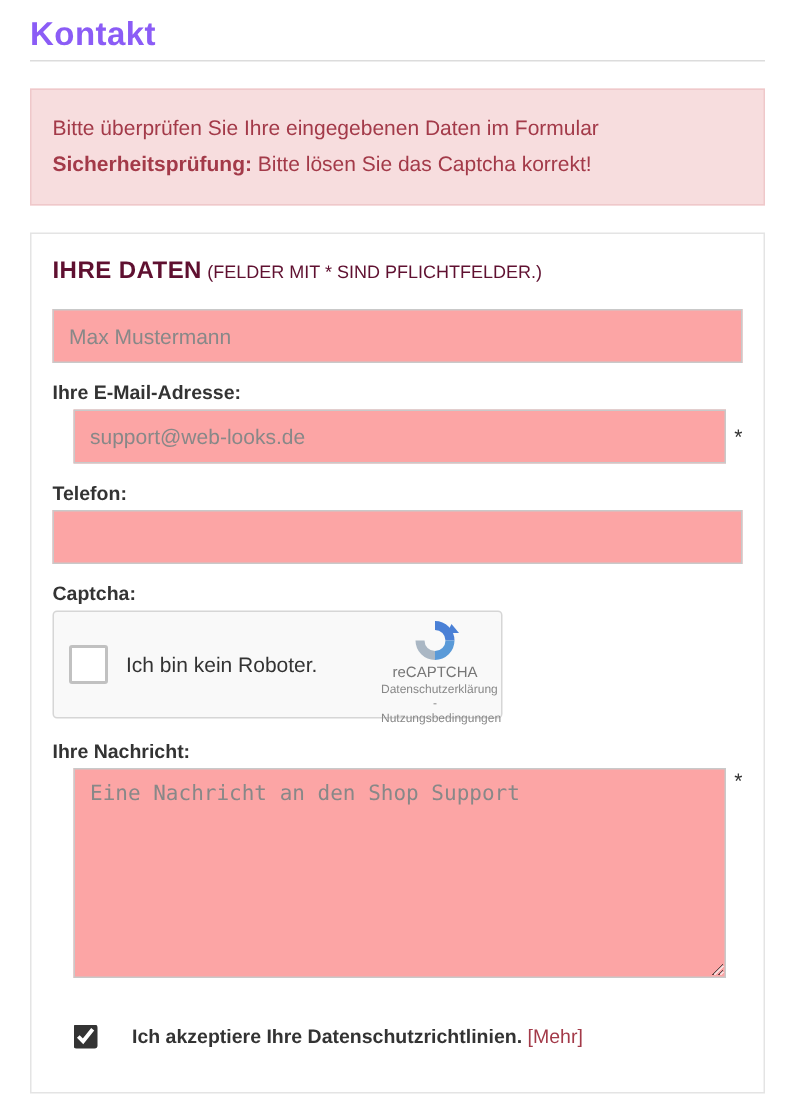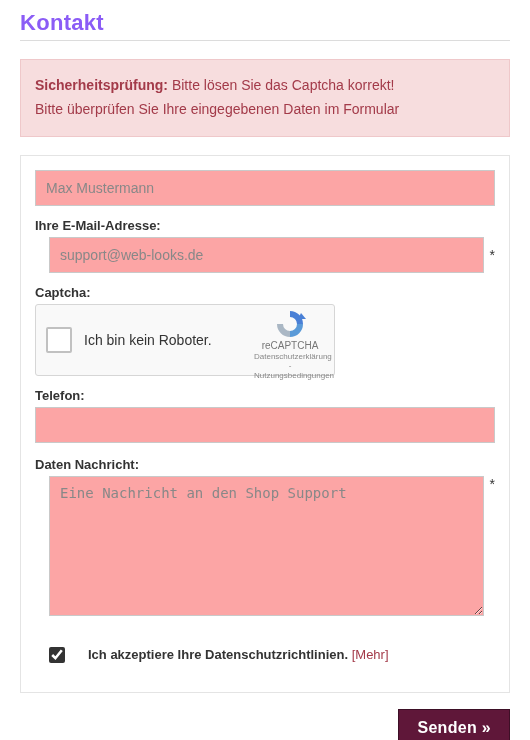--- a/index.html
+++ b/index.html
@@ -157,66 +157,70 @@
   ::placeholder { color: #888; }
 </style>
 </head>
 <body>
 
 <div class="page">
   <h1 class="page-title">Kontakt</h1>
   <div class="title-rule"></div>
 
   <div class="alert">
+    <div>Bitte überprüfen Sie Ihre eingegebenen Daten im Formular</div>
     <div>
       <span class="bold">Sicherheitsprüfung:</span>
       <span>Bitte lösen Sie das Captcha korrekt!</span>
     </div>
-    <div>Bitte überprüfen Sie Ihre eingegebenen Daten im Formular</div>
   </div>
 
   <div class="form-box">
+    <div class="section-title">
+      <span class="big">IHRE DATEN</span>
+      <span class="small">(FELDER MIT * SIND PFLICHTFELDER.)</span>
+    </div>
 
     <div class="field-row">
       <input type="text" class="text-input" placeholder="Max Mustermann" style="">
     </div>
 
     <div class="field-row">
       <label class="field-label">Ihre E-Mail-Adresse:</label>
       <div class="with-star">
         <input type="text" class="text-input" placeholder="support@web-looks.de" style="">
         <span class="star">*</span>
       </div>
+    </div>
+
+    <div class="field-row">
+      <label class="field-label">Telefon:</label>
+      <input type="text" class="text-input" style="">
     </div>
 
     <div class="field-row">
       <label class="field-label">Captcha:</label>
       <div class="recaptcha">
         <div class="recaptcha-check"></div>
         <span class="recaptcha-label">Ich bin kein Roboter.</span>
         <div class="recaptcha-right">
           <svg width="34" height="30" viewBox="0 0 34 30">
             <path d="M17 2 A13 13 0 0 1 30 15 L24 15 A7 7 0 0 0 17 8 Z" fill="#4a80d6"></path>
             <path d="M30 15 A13 13 0 0 1 17 28 L17 22 A7 7 0 0 0 24 15 Z" fill="#5a9ad8"></path>
             <path d="M17 28 A13 13 0 0 1 4 15 L10 15 A7 7 0 0 0 17 22 Z" fill="#aab7c4"></path>
             <polygon points="28,4 33,10 25,10" fill="#4a80d6"></polygon>
           </svg>
           <div class="recaptcha-brand">reCAPTCHA</div>
           <div class="recaptcha-links">Datenschutzerklärung - Nutzungsbedingungen</div>
         </div>
       </div>
     </div>
 
-    <div class="field-row">
-      <label class="field-label">Telefon:</label>
-      <input type="text" class="text-input" style="">
-    </div>
-
     <div class="field-row" style="margin-top:14px;">
-      <label class="field-label">Daten Nachricht:</label>
+      <label class="field-label">Ihre Nachricht:</label>
       <div class="with-star" style="align-items:flex-start;">
         <textarea class="text-area" placeholder="Eine Nachricht an den Shop Support" style=""></textarea>
         <span class="star">*</span>
       </div>
     </div>
 
     <div class="privacy-row" style="margin-top:26px;">
       <input type="checkbox" checked="" style="">
       <span>
         <span>Ich akzeptiere Ihre Datenschutzrichtlinien.</span>

